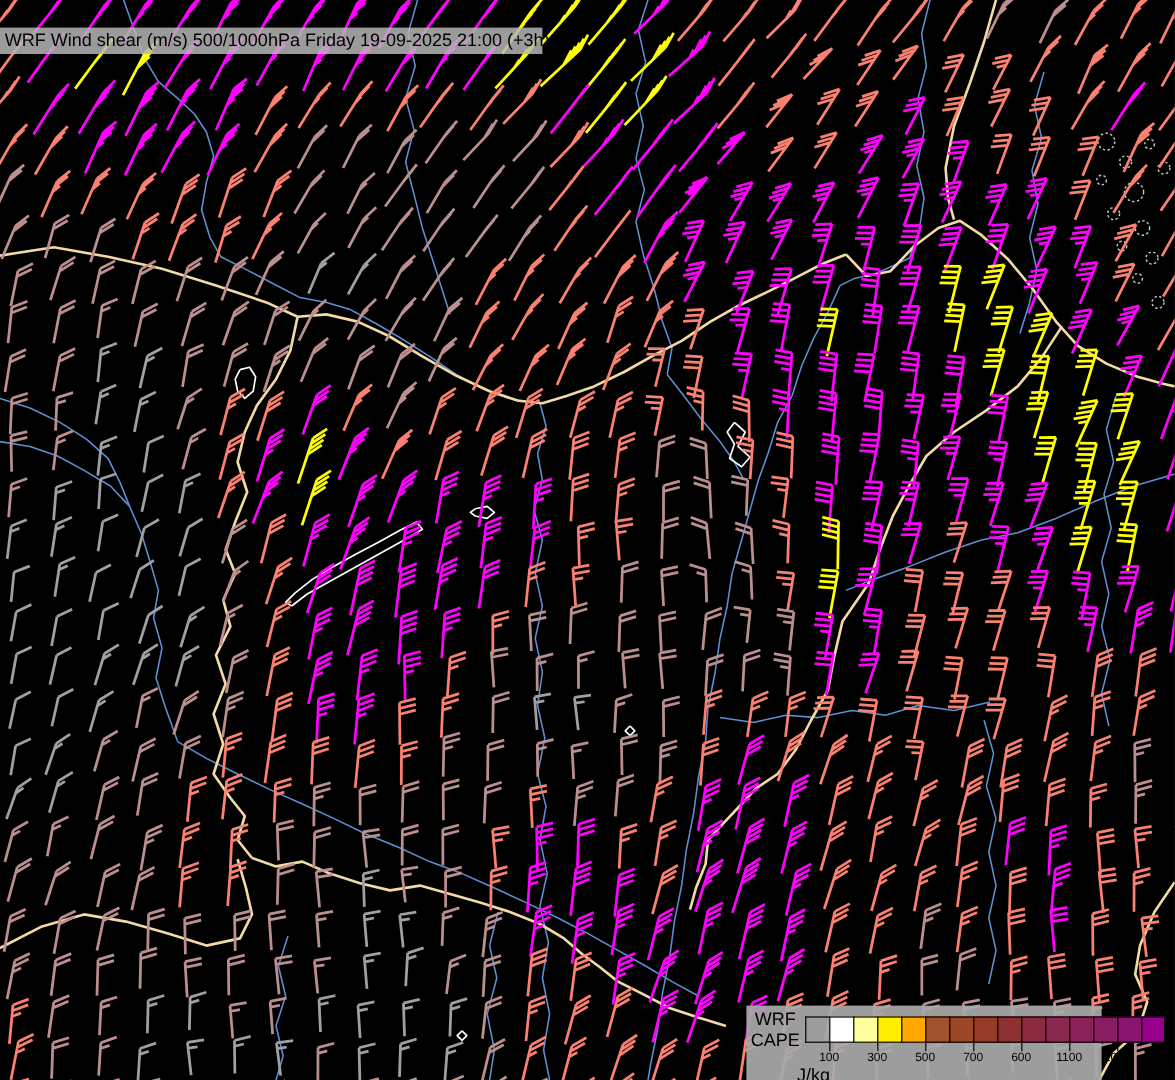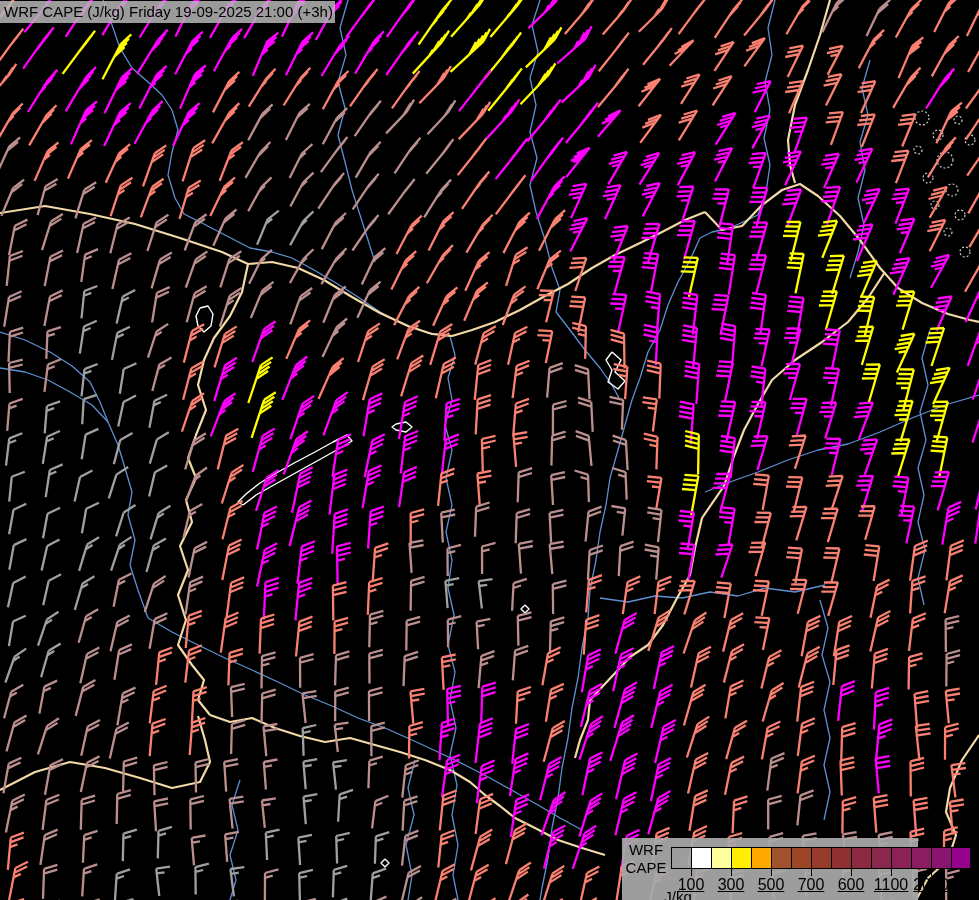--- a/index.html
+++ b/index.html
@@ -19,21 +19,21 @@
     background:rgba(169,169,169,0.93);
   }
   #legend .lab{
     position:absolute;left:0;width:48px;text-align:center;color:#000;font-size:15px;line-height:18px;
   }
   #lab1{top:3px;} #lab2{top:21px;} #lab3{top:50px;margin-left:32px;}
   #colorbar{position:absolute;left:49px;top:9px;height:22px;display:flex;}
   .cbcell{width:20px;height:22px;border:1px solid #000;border-right:none;box-sizing:border-box;}
   .cbcell:last-child{border-right:1px solid #000;}
   .cbtick{position:absolute;width:1px;height:7px;background:#000;top:31px;}
-  .cbticklabel{position:absolute;top:38px;width:44px;margin-left:-22px;text-align:center;color:#000;font-size:16px;text-decoration:underline;}
+  .cbticklabel{position:absolute;top:38px;width:44px;margin-left:-22px;text-align:center;color:#000;font-size:10px;}
 </style>
 </head>
 <body>
 
 <div id="screen">
   <svg id="map-svg" width="979" height="900">
       <path d="M103 0L112 25L120 48L132 68L148 82L162 95L172 110L178 130L172 152L168 175L175 198L184 214L200 222L225 235L250 248L272 252L292 258L314 270L336 283L358 297L380 312L405 325L428 333L450 336L455 355L448 378L452 400L445 425L452 450L446 478L452 505L446 532L452 560L448 588L454 615L448 645L455 672L450 700L456 728L450 755L457 785L452 815L458 845L453 875L458 900" fill="none" stroke="#5f8fd2" stroke-width="1.3" stroke-linejoin="round"></path>
       <path d="M700 238L690 260L678 282L668 305L660 330L648 352L640 378L632 400L625 425L618 450L610 478L606 505L600 532L596 560L590 590L588 618L582 648L578 678L572 708L568 738L562 768L558 798L552 828L548 858L542 888L540 900" fill="none" stroke="#5f8fd2" stroke-width="1.3" stroke-linejoin="round"></path>
       <path d="M148 618L172 632L198 645L225 658L252 670L278 682L305 695L332 706L358 718L385 728L412 740L438 752L465 765L490 778L515 792L538 805L560 818L582 830" fill="none" stroke="#5f8fd2" stroke-width="1.3" stroke-linejoin="round"></path>
       <path d="M0 368L25 372L48 380L70 392L92 405L108 422L118 445L125 468L132 492L128 515L135 540L130 565L138 590L148 618" fill="none" stroke="#5f8fd2" stroke-width="1.3" stroke-linejoin="round"></path>
@@ -800,21 +800,21 @@
       <path d="M731.5 908.7L729.7 938.6M731.5 908.7L744.7 904.3M731.2 913.5L744.5 909.1" fill="none" stroke="#bc8f8f" stroke-width="2.3" stroke-linejoin="round"></path>
       <path d="M768.5 909.5L767.2 939.4M768.5 909.5L781.8 905.3M768.3 914.3L781.6 910.1" fill="none" stroke="#bc8f8f" stroke-width="2.3" stroke-linejoin="round"></path>
       <path d="M807.1 909.5L809.9 936.9M807.1 909.5L820.9 907.3M807.6 914.3L815.5 913.0" fill="none" stroke="#a0a0a0" stroke-width="2.3" stroke-linejoin="round"></path>
       <path d="M842.0 904.6L843.1 932.0M842.0 904.6L855.7 901.5M842.2 909.4L850.0 907.6" fill="none" stroke="#a0a0a0" stroke-width="2.3" stroke-linejoin="round"></path>
       <path d="M879.9 904.1L878.7 931.6M879.9 904.1L893.3 899.9M879.7 908.9L887.3 906.5" fill="none" stroke="#bc8f8f" stroke-width="2.3" stroke-linejoin="round"></path>
       <path d="M910.5 906.7L909.8 936.7M910.5 906.7L923.9 902.7M910.4 911.5L923.8 907.5" fill="none" stroke="#bc8f8f" stroke-width="2.3" stroke-linejoin="round"></path>
       <path d="M950.8 906.9L946.6 939.1M950.8 906.9L963.8 901.5M950.2 911.6L963.1 906.3M949.6 916.4L957.0 913.3" fill="none" stroke="#bc8f8f" stroke-width="2.3" stroke-linejoin="round"></path>
       <path d="M984.7 904.0L981.2 936.3M984.7 904.0L997.8 898.9M984.2 908.7L997.2 903.7M983.7 913.5L991.1 910.6" fill="none" stroke="#bc8f8f" stroke-width="2.3" stroke-linejoin="round"></path>
     </svg>
 
-  <div id="hdr1" class="hdr">WRF CAPE (J/kg) Friday 19-09-2025 21:00 (+3h)</div>
+  <div id="hdr2" class="hdr">WRF Wind shear (m/s) 500/1000hPa Friday 19-09-2025 21:00 (+3h)</div>
 
   <div id="legend">
     <div id="lab1" class="lab">WRF</div>
     <div id="lab2" class="lab">CAPE</div>
     <div id="lab3" class="lab">J/kg</div>
     <div id="colorbar">
         <div class="cbcell"></div>
         <div class="cbcell" style="background: rgb(255, 255, 255);"></div>
         <div class="cbcell" style="background: rgb(255, 255, 156);"></div>
         <div class="cbcell" style="background: rgb(255, 238, 0);"></div>

